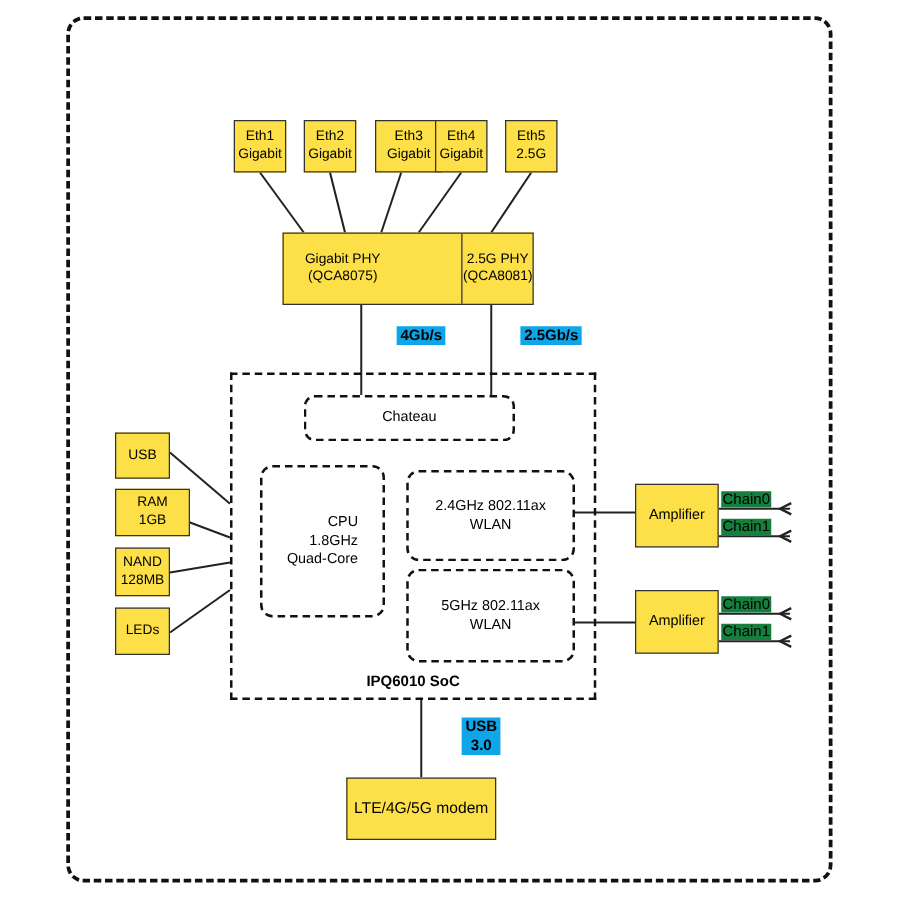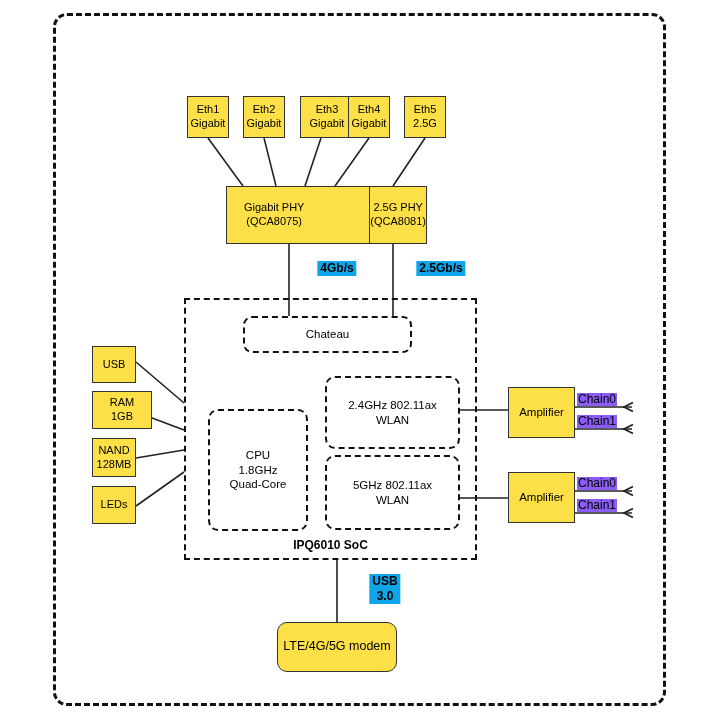--- a/index.html
+++ b/index.html
@@ -32,21 +32,21 @@
   }
   .soc-label{
     position:absolute;left:184px;top:538px;width:293px;text-align:center;
     font-size:12px;font-weight:bold;z-index:2;
   }
   .chip{
     position:absolute;background:#0ea5e9;padding:0 3px;font-size:12px;font-weight:bold;
     text-align:center;line-height:1.25;white-space:pre-line;z-index:3;transform:translateX(-50%);margin-left:48px;
   }
   .chain-label{
-    position:absolute;font-size:12px;line-height:1.1;z-index:3;background:#8b5cf6;padding:0 1px;
+    position:absolute;font-size:12px;line-height:1.1;z-index:3;background:#15803d;padding:0 1px;
   }
 </style>
 </head>
 <body>
 
 <div id="canvas">
 
   <svg id="wires" width="720" height="720" viewBox="0 0 720 720">
     <g stroke="#222" stroke-width="1.6" fill="none">
 
@@ -101,21 +101,21 @@
     <div style="width:70px;height:100%;display:flex;align-items:center;justify-content:center;white-space:pre-line;border-left:1.6px solid #333;box-sizing:border-box;margin-left:48px;">2.5G PHY
 (QCA8081)</div>
   </div>
 
   <div class="chip" style="left:289px;top:261px;">4Gb/s</div>
   <div class="chip" style="left:393px;top:261px;">2.5Gb/s</div>
 
   <div class="soc"></div>
   <div class="soc-label">IPQ6010 SoC</div>
   <div class="dashedbox" style="left:243px;top:316px;width:169px;height:37px;border-radius:9px;">Chateau</div>
-  <div class="dashedbox" style="left:208px;top:409px;width:100px;height:122px;border-radius:10px;">CPU
+  <div class="dashedbox" style="left:208px;top:372px;width:100px;height:122px;border-radius:10px;text-align:right;">CPU
 1.8GHz
 Quad-Core</div>
   <div class="dashedbox" style="left:325px;top:376px;width:135px;height:73px;border-radius:10px;">2.4GHz 802.11ax
 WLAN</div>
   <div class="dashedbox" style="left:325px;top:455px;width:135px;height:75px;border-radius:10px;">5GHz 802.11ax
 WLAN</div>
 
   <div class="box" style="left:92px;top:346px;width:44px;height:37px;">USB</div>
   <div class="box" style="left:92px;top:391px;width:60px;height:38px;">RAM
 1GB</div>
@@ -126,15 +126,15 @@
   <div class="box" style="left:508px;top:387px;width:67px;height:51px;font-size:11.5px;">Amplifier</div>
   <div class="chain-label" style="left:577px;top:393px;">Chain0</div>
   <div class="chain-label" style="left:577px;top:415px;">Chain1</div>
 
   <div class="box" style="left:508px;top:472px;width:67px;height:51px;font-size:11.5px;">Amplifier</div>
   <div class="chain-label" style="left:577px;top:477px;">Chain0</div>
   <div class="chain-label" style="left:577px;top:499px;">Chain1</div>
 
   <div class="chip" style="left:337px;top:574px;">USB
 3.0</div>
-  <div class="box" style="left:277px;top:622px;width:120px;height:50px;font-size:12.5px;border-radius:10px;">LTE/4G/5G modem</div>
+  <div class="box" style="left:277px;top:622px;width:120px;height:50px;font-size:12.5px;">LTE/4G/5G modem</div>
 
 </div>
 
 </body></html>

